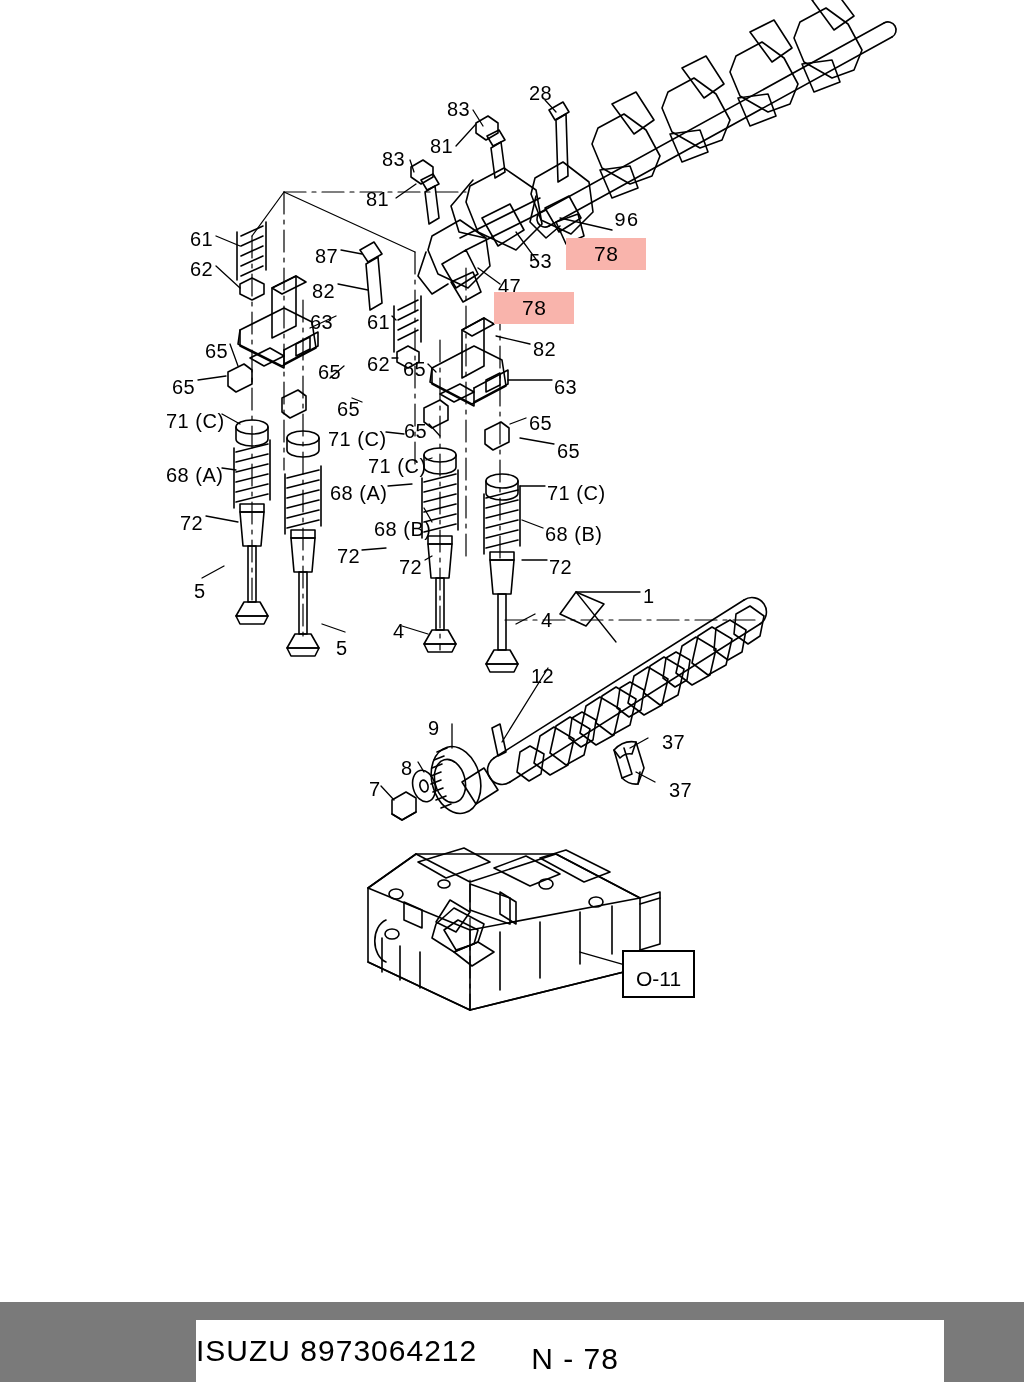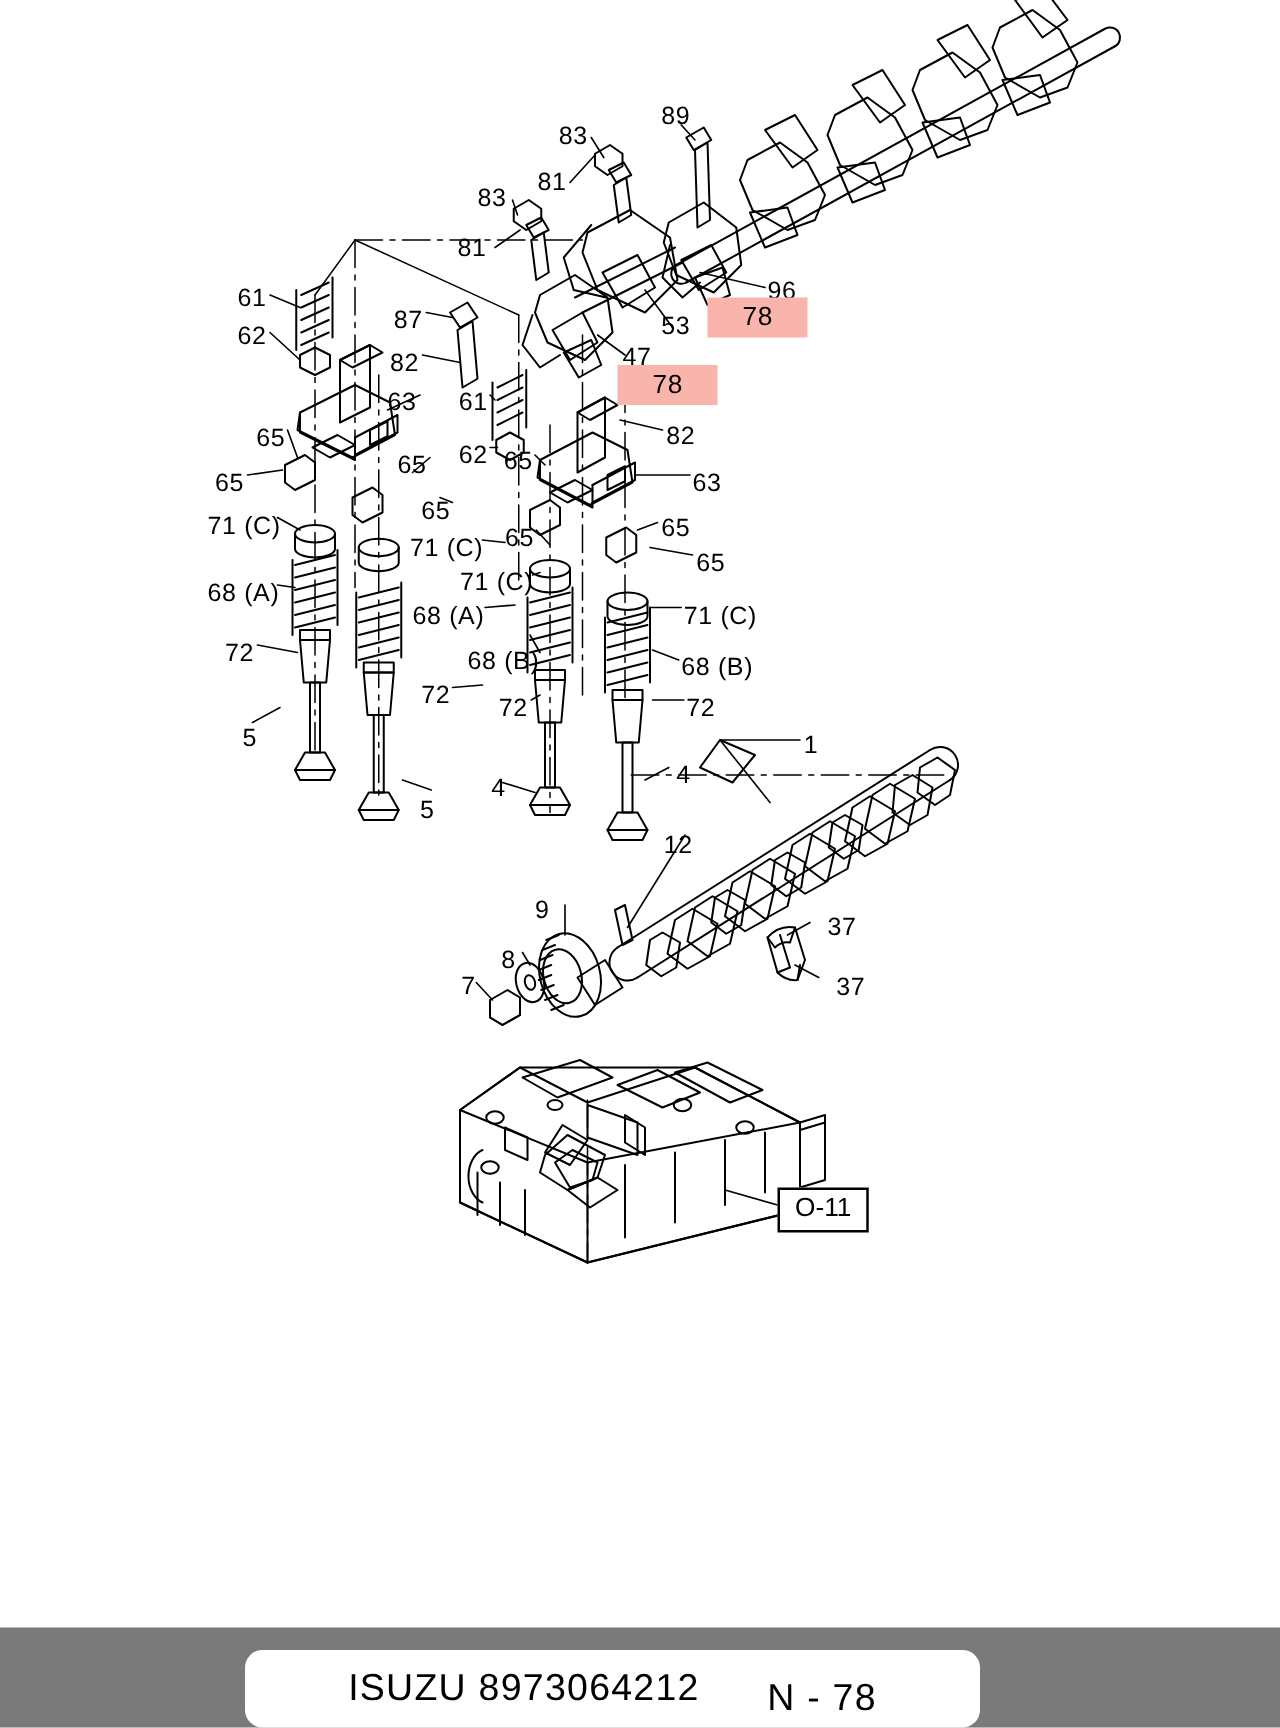--- a/index.html
+++ b/index.html
@@ -35,47 +35,46 @@
     letter-spacing: 0.5px;
   }
   .callout.hl {
     background: #f9b4ac;
     padding: 4px 28px;
     font-size: 21px;
   }
   .boxed {
     position: absolute;
     border: 2px solid #000;
-    padding: 3px 12px 5px 12px;
+    padding: 15px 12px 5px 12px;
     font-size: 21px;
     font-family: "Liberation Sans", sans-serif;
     background: #fff;
     white-space: nowrap;
   }
   
   #footer {
     position: absolute;
     left: 0;
     top: 1302px;
     width: 1024px;
     height: 80px;
     background: #7a7a7a;
   }
   #footer-inner {
     position: absolute;
     left: 196px;
     top: 1320px;
-    width: 588px;
+    width: 748px;
     height: 62px;
     background: #ffffff;
     display: flex;
     align-items: center;
-    justify-content: center;
+    justify-content: flex-start;
     gap: 54px;
-    border-radius: 14px;
   }
   #brand-part {
     font-size: 30px;
     letter-spacing: 1px;
     color: #000;
     font-family: "Liberation Sans", sans-serif;
   }
   #page-ref {
     font-size: 30px;
     letter-spacing: 1px;
@@ -396,25 +395,25 @@
         <path d="M648 738 L630 748"></path>
         <path d="M655 782 L636 772"></path>
         <path d="M622 964 L580 952"></path>
       </g>
 
       <path d="M576 592 L560 614 L586 626 L604 604 Z"></path>
     </g>
   </svg>
 
   <div class="callout" style="left:447px; top:98px;">83</div>
-  <div class="callout" style="left:529px; top:82px;">89</div>
+  <div class="callout" style="left:529px; top:82px;">28</div>
   <div class="callout" style="left:382px; top:148px;">83</div>
   <div class="callout" style="left:430px; top:135px;">81</div>
   <div class="callout" style="left:366px; top:188px;">81</div>
-  <div class="callout" style="left:614px; top:222px;">96</div>
+  <div class="callout" style="left:614px; top:209px;font-family:Liberation Mono, monospace;">96</div>
   <div class="callout" style="left:190px; top:228px;">61</div>
   <div class="callout" style="left:315px; top:245px;">87</div>
   <div class="callout" style="left:190px; top:258px;">62</div>
   <div class="callout" style="left:529px; top:250px;">53</div>
   <div class="callout hl" style="left:566px; top:238px;">78</div>
   <div class="callout" style="left:312px; top:280px;">82</div>
   <div class="callout" style="left:498px; top:275px;">47</div>
   <div class="callout" style="left:310px; top:311px;">63</div>
   <div class="callout" style="left:367px; top:311px;">61</div>
   <div class="callout hl" style="left:494px; top:292px;">78</div>

